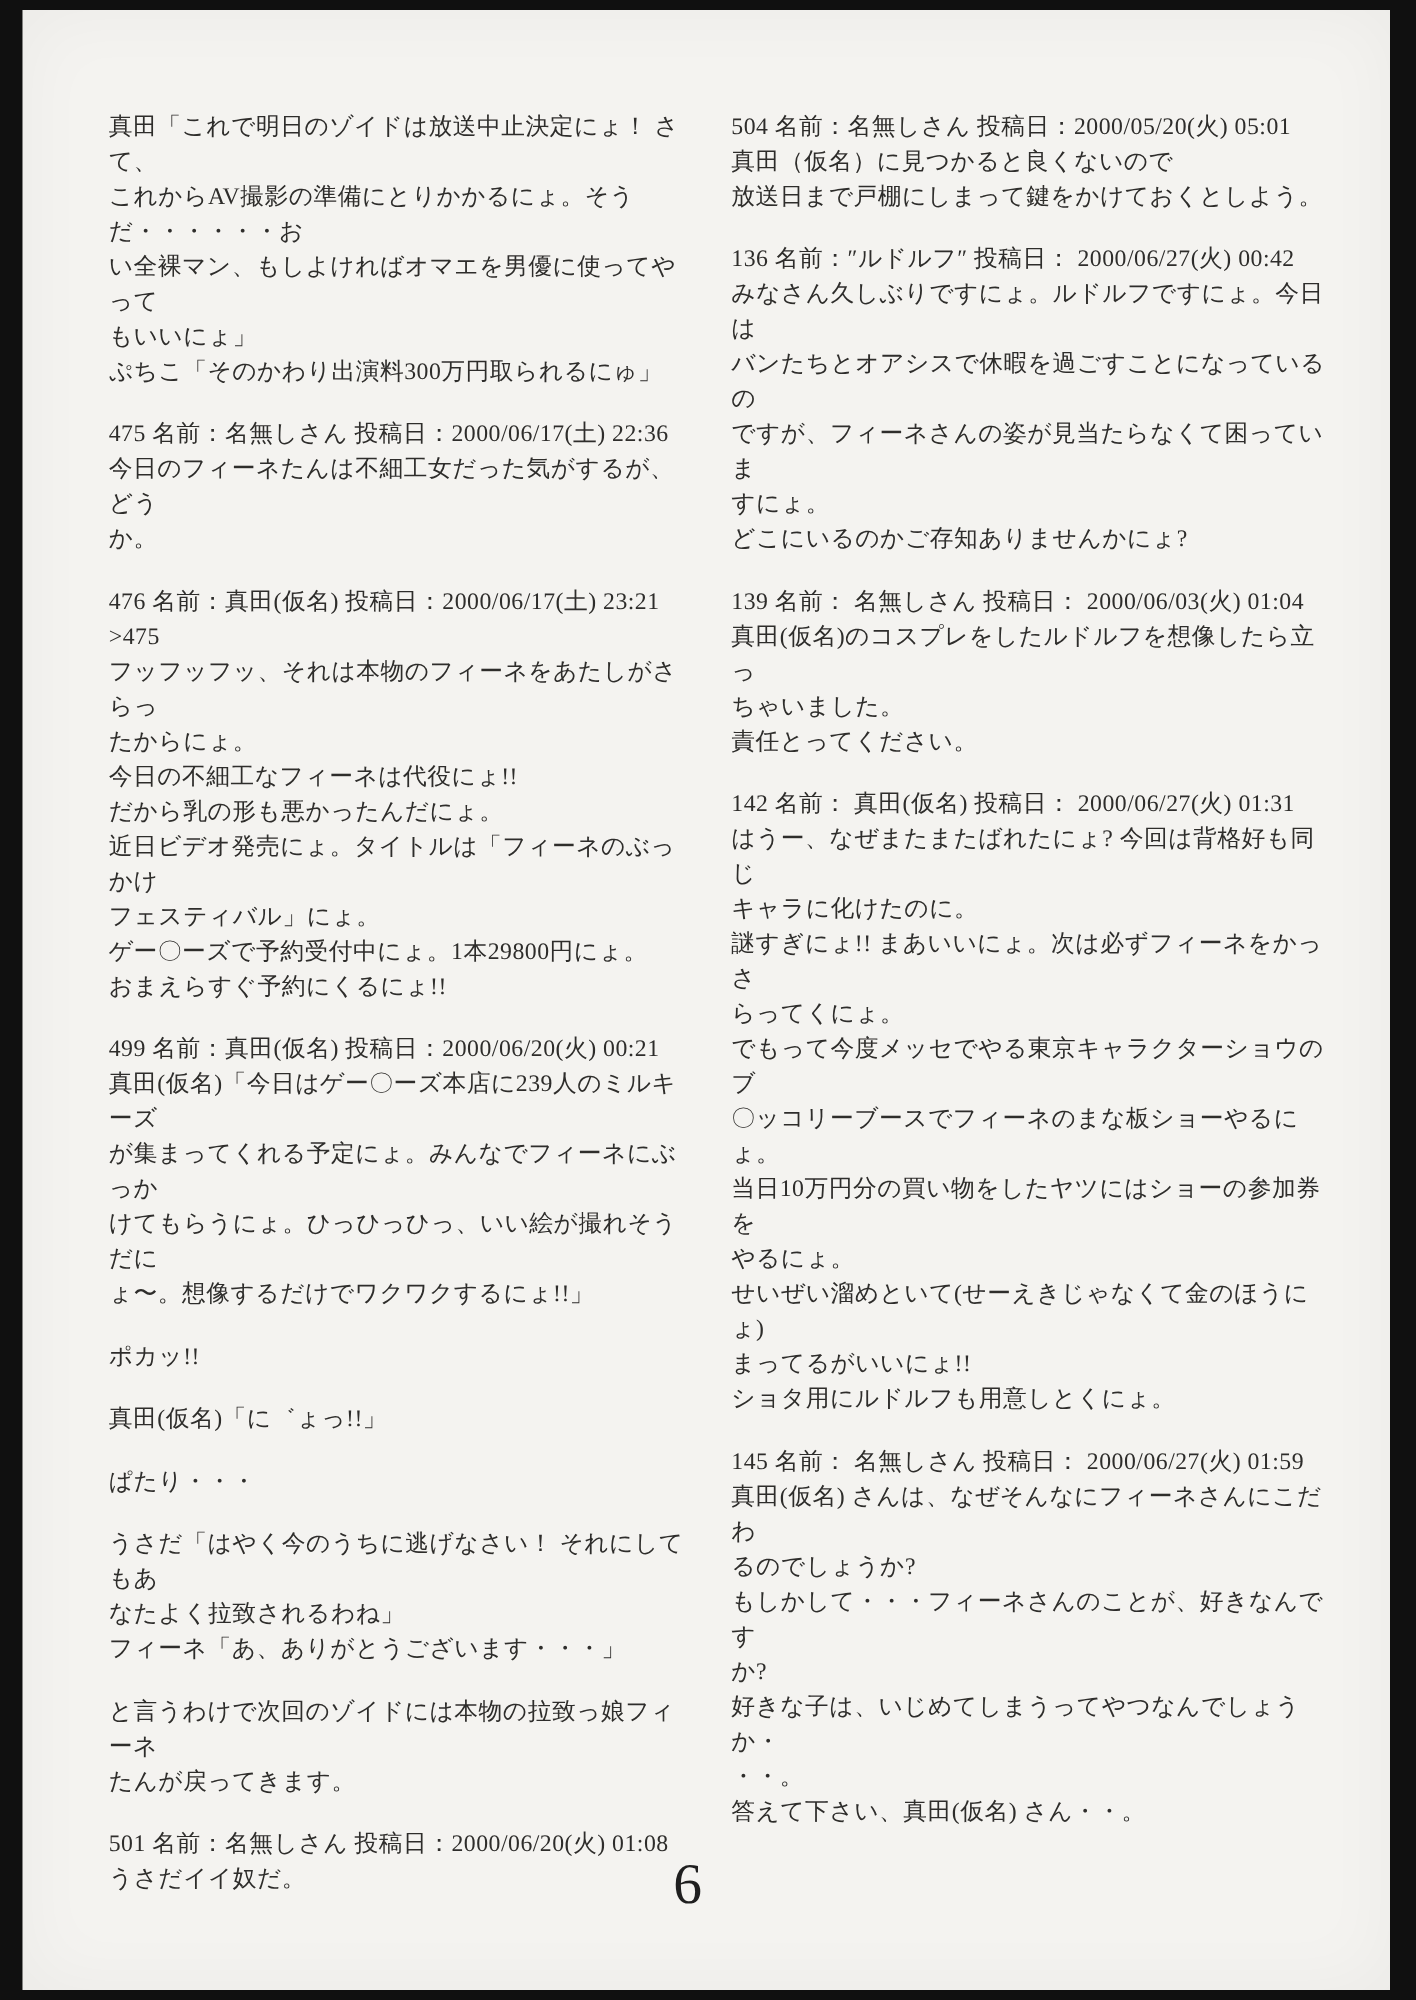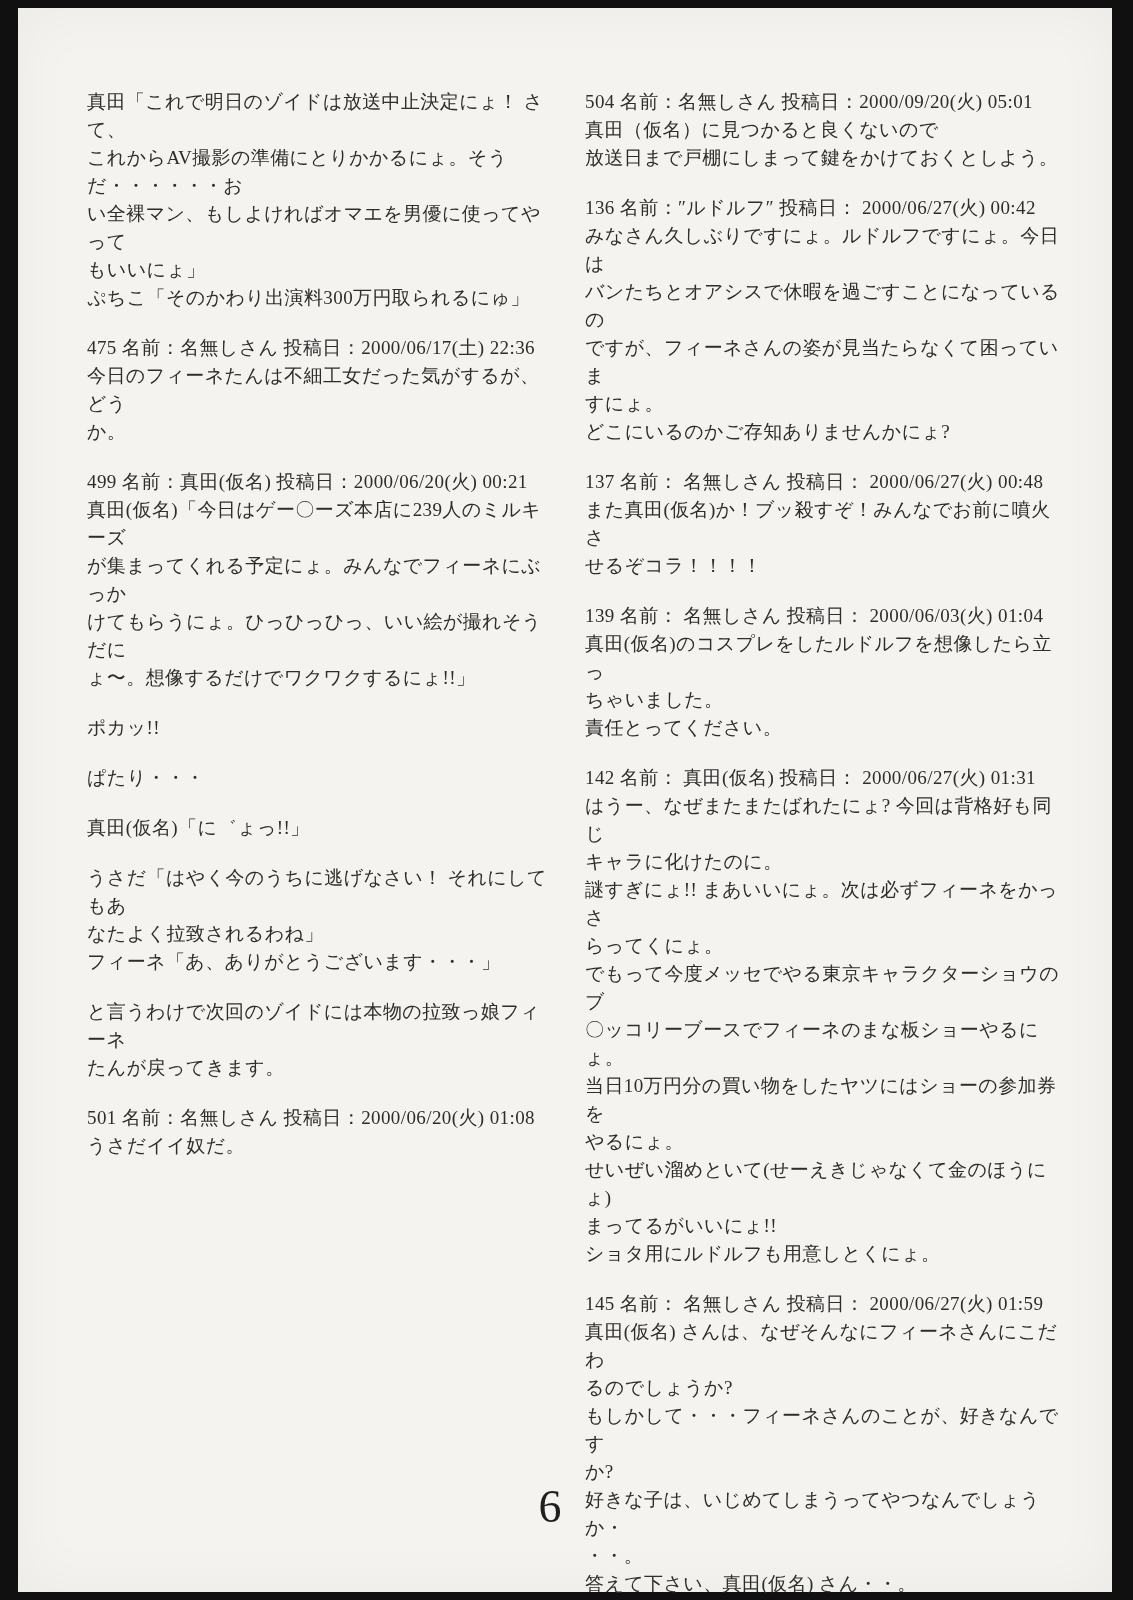--- a/index.html
+++ b/index.html
@@ -66,49 +66,56 @@
   <div class="paper">
     <div class="column" id="col-left">
         <div class="post">真田「これで明日のゾイドは放送中止決定にょ！ さて、
 これからAV撮影の準備にとりかかるにょ。そうだ・・・・・・お
 い全裸マン、もしよければオマエを男優に使ってやって
 もいいにょ」
 ぷちこ「そのかわり出演料300万円取られるにゅ」</div>
         <div class="post">475 名前：名無しさん 投稿日：2000/06/17(土) 22:36
 今日のフィーネたんは不細工女だった気がするが、どう
 か。</div>
+        <div class="post">476 名前：真田(仮名) 投稿日：2000/06/17(土) 23:21
+&gt;475
+フッフッフッ、それは本物のフィーネをあたしがさらっ
+たからにょ。
+今日の不細工なフィーネは代役にょ!!
+だから乳の形も悪かったんだにょ。
+近日ビデオ発売にょ。タイトルは「フィーネのぶっかけ
+フェスティバル」にょ。
+ゲー〇ーズで予約受付中にょ。1本29800円にょ。
+おまえらすぐ予約にくるにょ!!</div>
         <div class="post">499 名前：真田(仮名) 投稿日：2000/06/20(火) 00:21
 真田(仮名)「今日はゲー〇ーズ本店に239人のミルキーズ
 が集まってくれる予定にょ。みんなでフィーネにぶっか
 けてもらうにょ。ひっひっひっ、いい絵が撮れそうだに
 ょ〜。想像するだけでワクワクするにょ!!」</div>
         <div class="post">ポカッ!!</div>
+        <div class="post">真田(仮名)「に゛ょっ!!」</div>
         <div class="post">ぱたり・・・</div>
-        <div class="post">真田(仮名)「に゛ょっ!!」</div>
         <div class="post">うさだ「はやく今のうちに逃げなさい！ それにしてもあ
 なたよく拉致されるわね」
 フィーネ「あ、ありがとうございます・・・」</div>
         <div class="post">と言うわけで次回のゾイドには本物の拉致っ娘フィーネ
 たんが戻ってきます。</div>
         <div class="post">501 名前：名無しさん 投稿日：2000/06/20(火) 01:08
 うさだイイ奴だ。</div>
       </div>
     <div class="column" id="col-right">
-        <div class="post">504 名前：名無しさん 投稿日：2000/09/20(火) 05:01
+        <div class="post">504 名前：名無しさん 投稿日：2000/05/20(火) 05:01
 真田（仮名）に見つかると良くないので
 放送日まで戸棚にしまって鍵をかけておくとしよう。</div>
         <div class="post">136 名前：″ルドルフ″ 投稿日： 2000/06/27(火) 00:42
 みなさん久しぶりですにょ。ルドルフですにょ。今日は
 バンたちとオアシスで休暇を過ごすことになっているの
 ですが、フィーネさんの姿が見当たらなくて困っていま
 すにょ。
 どこにいるのかご存知ありませんかにょ?</div>
-        <div class="post">137 名前： 名無しさん 投稿日： 2000/06/27(火) 00:48
-また真田(仮名)か！ブッ殺すぞ！みんなでお前に噴火さ
-せるぞコラ！！！！</div>
         <div class="post">139 名前： 名無しさん 投稿日： 2000/06/03(火) 01:04
 真田(仮名)のコスプレをしたルドルフを想像したら立っ
 ちゃいました。
 責任とってください。</div>
         <div class="post">142 名前： 真田(仮名) 投稿日： 2000/06/27(火) 01:31
 はうー、なぜまたまたばれたにょ? 今回は背格好も同じ
 キャラに化けたのに。
 謎すぎにょ!! まあいいにょ。次は必ずフィーネをかっさ
 らってくにょ。
 でもって今度メッセでやる東京キャラクターショウのブ

